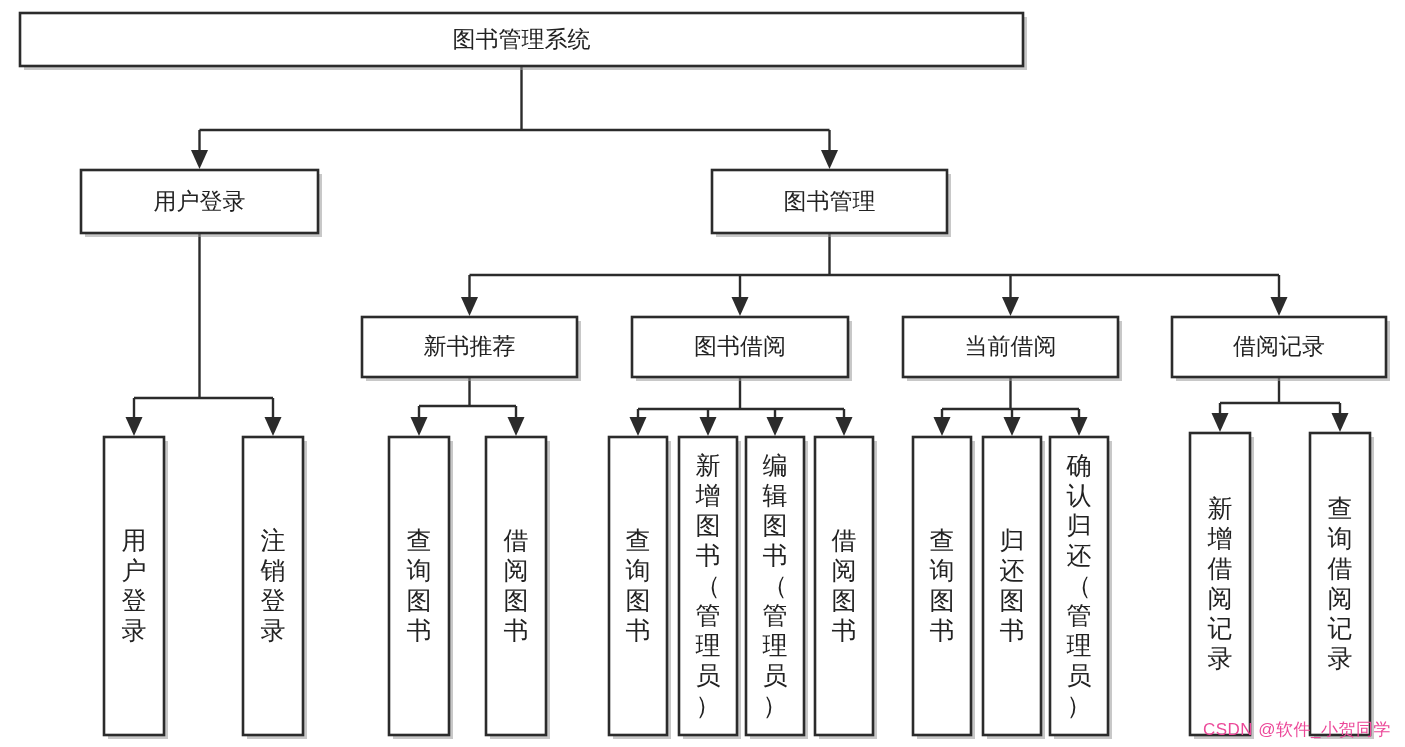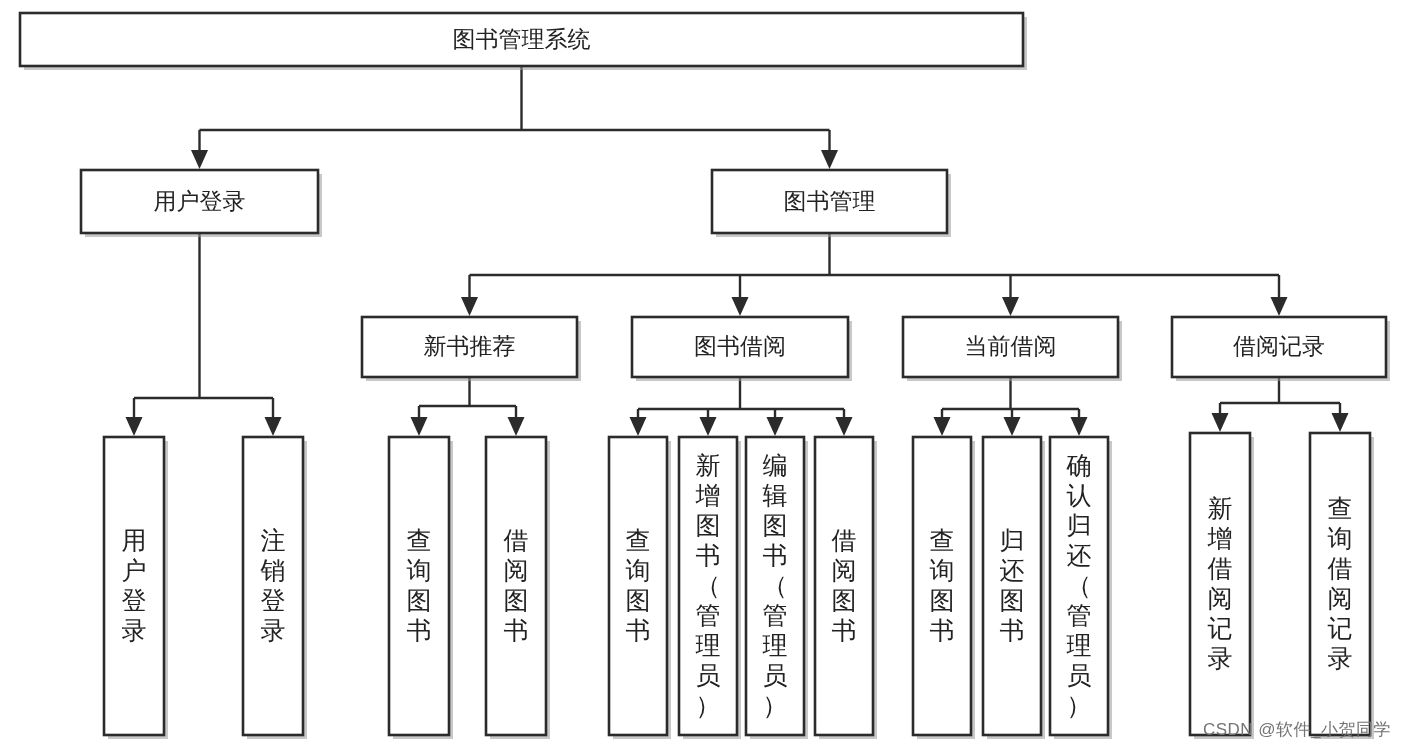--- a/index.html
+++ b/index.html
@@ -58,21 +58,21 @@
     font-family: "Liberation Sans", "DejaVu Sans", sans-serif;
     font-size: 25px;
     text-anchor: middle;
   }
   .watermark {
     position: absolute;
     right: 14px;
     bottom: 6px;
     font-family: "Liberation Sans", "DejaVu Sans", sans-serif;
     font-size: 17px;
-    color: #737373;
+    color: #ec4899;
     letter-spacing: 0.5px;
     white-space: nowrap;
     user-select: none;
   }
 </style>
 </head>
 <body>
 
 <div id="diagram-root">
   <svg id="flow" viewBox="0 0 1405 747" xmlns="http://www.w3.org/2000/svg">

